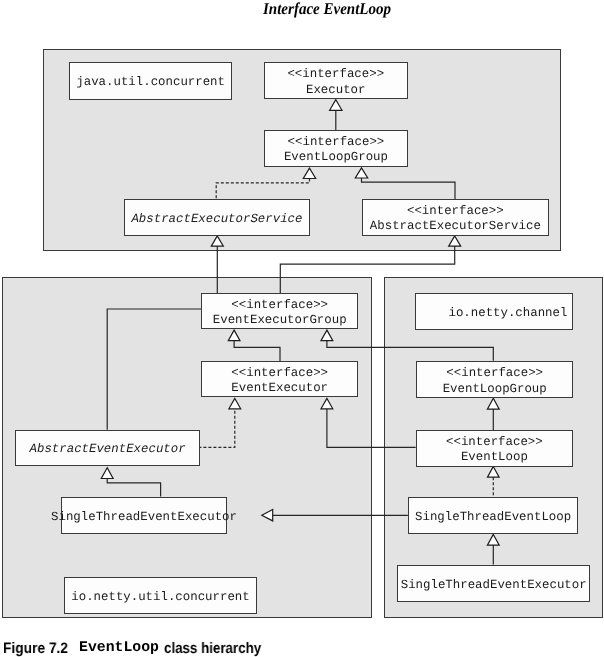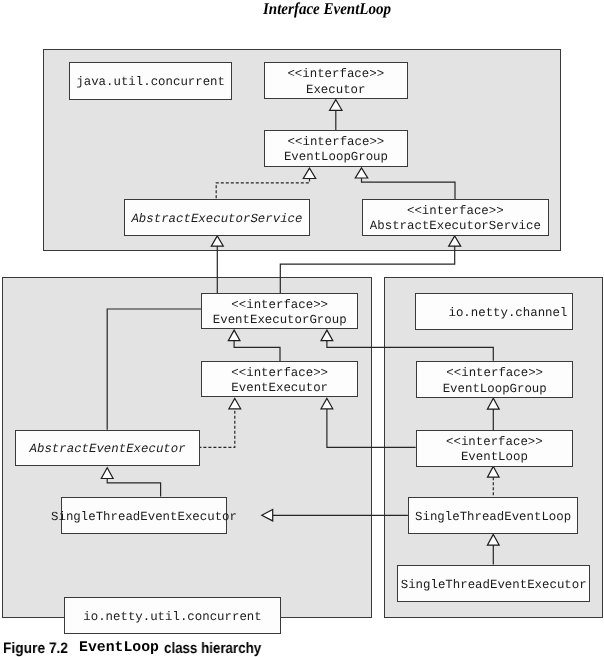--- a/index.html
+++ b/index.html
@@ -140,21 +140,21 @@
   </div>
 
   <div class="node" style="left:60.7px;top:496.5px;width:166px;height:36.8px;">
     <span class="ln">SingleThreadEventExecutor</span>
   </div>
 
   <div class="node" style="left:407.9px;top:496.5px;width:170.2px;height:36.8px;">
     <span class="ln">SingleThreadEventLoop</span>
   </div>
 
-  <div class="node" style="left:64.3px;top:597px;width:217px;height:36.9px;justify-content:center;">
+  <div class="node" style="left:64.3px;top:577px;width:193px;height:36.9px;justify-content:center;">
     <span class="ln">io.netty.util.concurrent</span>
   </div>
 
   <div class="node" style="left:396.5px;top:564.5px;width:193.4px;height:36.9px;">
     <span class="ln">SingleThreadEventExecutor</span>
   </div>
 
   <div class="caption">
       <span class="cap-prefix">Figure 7.2</span>
       <span class="cap-code">EventLoop</span>

